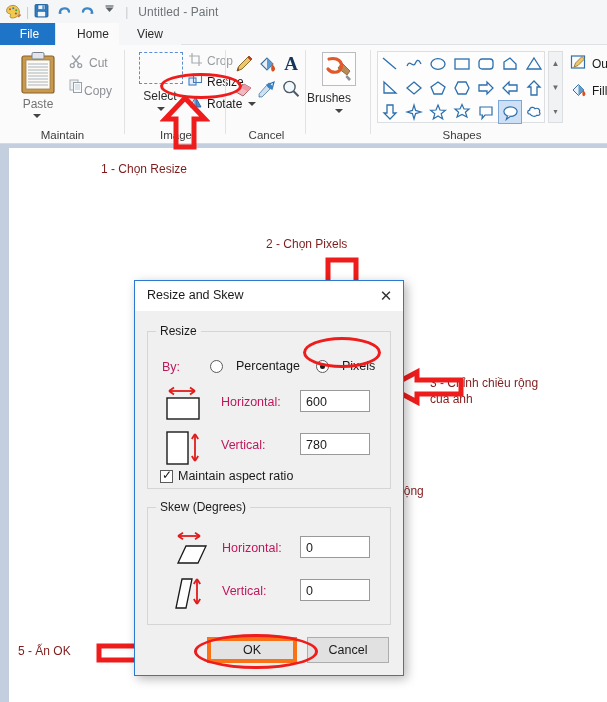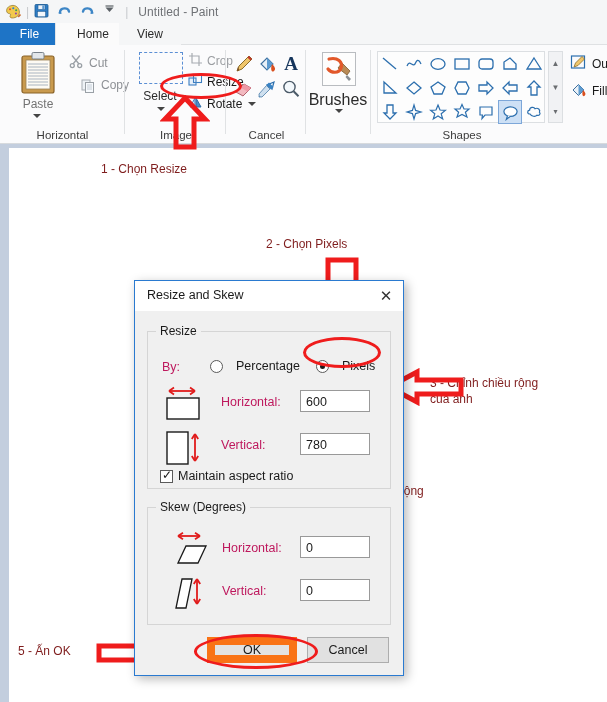--- a/index.html
+++ b/index.html
@@ -49,41 +49,41 @@
     text-align:center; font-size:11.5px; color:#3c3c3c;
   }
   .grp-div { position:absolute; top:5px; width:1px; height:84px; background:#e0e2e4; }
 
   
   .g-clip { left:0; width:125px; }
   .clipboard-icon { position:absolute; left:18px; top:6px; width:40px;height:44px;}
   .paste-lbl { position:absolute; left:8px; top:52px; width:60px; text-align:center; font-size:12px; color:#737373;}
   .paste-caret{ position:absolute; left:33px; top:69px; width:0;height:0;border-left:4px solid transparent;border-right:4px solid transparent;border-top:4px solid #444;}
   .cut-row { position:absolute; left:68px; top:8px; display:flex; align-items:center; gap:5px;}
-  .copy-row{ position:absolute; left:80px; top:33px; display:flex; align-items:flex-start; gap:5px;}
+  .copy-row{ position:absolute; left:68px; top:33px; display:flex; align-items:flex-end; }
   .mini-lbl{ font-size:12px; color:#8d9095;}
 
   
   .g-img { left:126px; width:100px; }
   .select-box { position:absolute; left:13px; top:7px; width:44px;height:32px;border:1px dashed #5b8fd4;}
   .select-lbl { position:absolute; left:3px; top:44px; width:62px; text-align:center;font-size:12px;color:#2b2b2b;}
   .select-caret{ position:absolute; left:31px; top:62px; width:0;height:0;border-left:4px solid transparent;border-right:4px solid transparent;border-top:4px solid #444;}
   .img-item { position:absolute; left:62px; display:flex;align-items:center;gap:4px; font-size:12px;}
   .img-item.crop { top:7px; color:#9a9da1;}
   .img-item.resize{ top:28px; color:#1a1a1a;}
   .img-item.rotate{ top:50px; color:#1a1a1a;}
 
   
   .g-tools { left:227px; width:79px; }
   .tool { position:absolute; width:22px;height:22px;}
 
   
   .g-brush { left:307px; width:64px; }
   .brush-ico { position:absolute; left:15px; top:7px; width:34px;height:34px; border:1px solid #b9bcc0; background:#fdfdfd;}
-  .brush-lbl { position:absolute; left:0; top:46px; width:62px;text-align:center;font-size:16px;color:#2b2b2b;}
+  .brush-lbl { position:absolute; left:0; top:46px; width:40px;text-align:right;font-size:12px;color:#2b2b2b;}
   .brush-caret{ position:absolute; left:28px; top:64px; width:0;height:0;border-left:4px solid transparent;border-right:4px solid transparent;border-top:4px solid #444;}
 
   
   .g-shapes { left:372px; width:235px; }
   .shapes-grid {
     position:absolute; left:5px; top:6px; width:168px; height:72px;
     background:#fdfdfd; border:1px solid #dcdfe2;
     display:grid; grid-template-columns:repeat(7,24px); grid-template-rows:repeat(3,24px);
   }
   .shape-cell { display:flex;align-items:center;justify-content:center;}
@@ -137,21 +137,21 @@
   .radio{ width:13px;height:13px;border:1px solid #5a5a5a;border-radius:50%;background:#fff;position:relative; flex:none;}
   .radio.on::after{ content:""; position:absolute; left:3px; top:3px; width:5px;height:5px;border-radius:50%;background:#1a1a1a;}
   .cb-wrap{ position:absolute; display:flex;align-items:center;gap:5px; font-size:12.5px;color:#1a1a1a;}
   .cb{ width:13px;height:13px;border:1px solid #5a5a5a;background:#fff;position:relative;flex:none;}
   .cb.on::after{ content:"✓"; position:absolute; left:1px; top:-3px; font-size:12px; color:#1a1a1a;}
 
   .btn{
     position:absolute; height:26px; background:#e1e1e1; border:1px solid #adadad;
     font-size:12.5px; color:#1a1a1a; display:flex;align-items:center;justify-content:center;
   }
-  .btn.primary{ border:8px solid #f97316; background:#e3e3e3; }
+  .btn.primary{ border:4px solid #f97316; background:#e3e3e3; }
 
   
   .arrow { position:absolute; }
 </style>
 </head>
 <body>
 
 <div class="titlebar">
   <span class="tb-icon">
     <svg width="18" height="18" viewBox="0 0 18 18">
@@ -247,21 +247,21 @@
           <g stroke="#b9c2cb" stroke-width=".8">
               <line x1="7" y1="7" x2="12" y2="7"></line>
               <line x1="7" y1="9" x2="12" y2="9"></line>
               <line x1="7" y1="11" x2="12" y2="11"></line>
             </g>
         </svg>
       </span>
       <span class="mini-lbl">Copy</span>
     </div>
 
-    <div class="grp-label">Horizontal</div>
+    <div class="grp-label">Maintain</div>
     <div class="grp-div" style="right:0;"></div>
   </div>
 
   <div class="grp g-img">
     <div class="select-box"></div>
     <div class="select-lbl">Select</div>
     <div class="select-caret"></div>
 
     <div class="img-item crop">
       <span>

